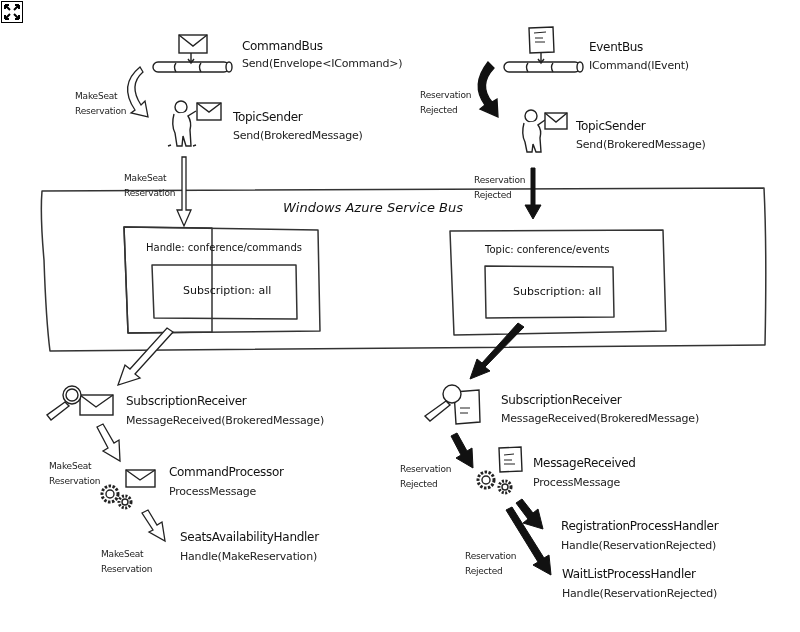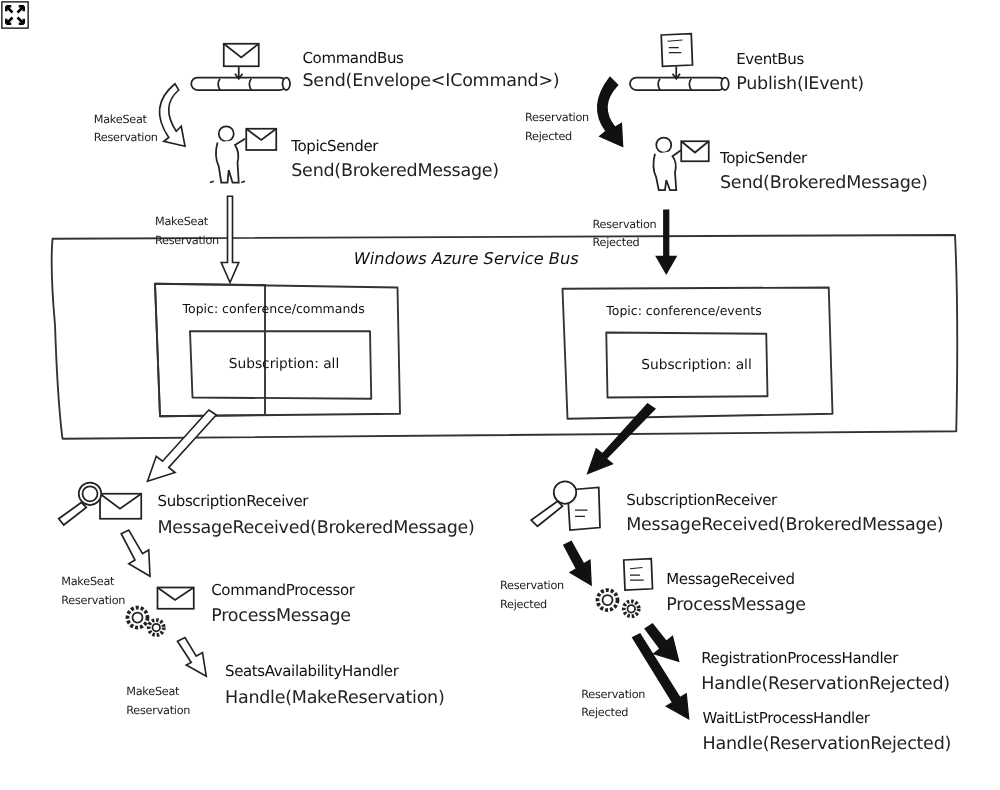--- a/index.html
+++ b/index.html
@@ -1,20 +1,20 @@
 <!DOCTYPE html>
 <html><head>
   <meta charset="utf-8">
   <style>
     html, body { margin: 0; padding: 0; background: #ffffff; }
     body { width: 800px; height: 632px; position: relative; overflow: hidden;
            font-family: "DejaVu Sans", sans-serif; color: #1a1a1a; }
     .abs { position: absolute; }
     .title { font-size: 12px; letter-spacing: -0.3px; white-space: nowrap; color: #111; }
-    .sub { font-size: 14px; letter-spacing: -0.2px; white-space: nowrap; color: #222; }
+    .sub { font-size: 11px; letter-spacing: -0.2px; white-space: nowrap; color: #222; }
     .lbl { font-size: 9px; line-height: 15px; letter-spacing: -0.2px; white-space: nowrap; color: #222; margin-top: 16px; }
     .lbl span { display: block; }
     .box-title { font-size: 13px; white-space: nowrap; color: #111; }
     .topic { font-size: 10px; white-space: nowrap; color: #111; }
     .subscr { font-size: 11px; white-space: nowrap; color: #111; }
     svg.layer { position: absolute; left: 0; top: 0; }
     .expand-btn { position: absolute; left: 1px; top: 1px; width: 22px; height: 22px;
                   border: 1px solid #000; background: #fff; box-sizing: border-box; cursor: pointer; }
   </style>
 </head>
@@ -149,21 +149,21 @@
   <g fill="#111" stroke="#111" stroke-width="1">
     <path d="M516 503 L522 499 L533 513 L538 509 L543 529 L523 523 L528 519 Z"></path>
   </g>
 
   <g fill="#111" stroke="#111" stroke-width="1">
     <path d="M506 510 L512 507 L544 558 L549 555 L551 575 L533 565 L538 562 Z"></path>
   </g>
 </svg>
 
 <div class="abs box-title" style="left:283px; top:200px;font-style:italic;">Windows Azure Service Bus</div>
-<div class="abs topic" style="left:146px; top:242px;">Topic: conference/commands</div>
+<div class="abs topic" style="left:146px; top:242px;">Handle: conference/commands</div>
 <div class="abs subscr" style="left:183px; top:284px;">Subscription: all</div>
 <div class="abs topic" style="left:485px; top:244px;">Topic: conference/events</div>
 <div class="abs subscr" style="left:513px; top:285px;">Subscription: all</div>
 
 <div class="abs title" style="left:242px; top:39px;">CommandBus</div>
 <div class="abs sub" style="left:242px; top:57px;">Send(Envelope&lt;ICommand&gt;)</div>
 <div class="abs title" style="left:233px; top:110px;">TopicSender</div>
 <div class="abs sub" style="left:233px; top:129px;">Send(BrokeredMessage)</div>
 <div class="abs title" style="left:126px; top:394px;">SubscriptionReceiver</div>
 <div class="abs sub" style="left:126px; top:414px;">MessageReceived(BrokeredMessage)</div>
@@ -183,21 +183,21 @@
 <div class="abs lbl" style="left:49px; top:443px;">
   <span>MakeSeat</span>
     <span>Reservation</span>
 </div>
 <div class="abs lbl" style="left:101px; top:531px;">
   <span>MakeSeat</span>
     <span>Reservation</span>
 </div>
 
 <div class="abs title" style="left:589px; top:40px;">EventBus</div>
-<div class="abs sub" style="left:589px; top:59px;">Publish(IEvent)</div>
+<div class="abs sub" style="left:589px; top:59px;">ICommand(IEvent)</div>
 <div class="abs title" style="left:576px; top:119px;">TopicSender</div>
 <div class="abs sub" style="left:576px; top:138px;">Send(BrokeredMessage)</div>
 <div class="abs title" style="left:501px; top:393px;">SubscriptionReceiver</div>
 <div class="abs sub" style="left:501px; top:412px;">MessageReceived(BrokeredMessage)</div>
 <div class="abs title" style="left:533px; top:456px;">MessageReceived</div>
 <div class="abs sub" style="left:533px; top:476px;">ProcessMessage</div>
 <div class="abs title" style="left:561px; top:519px;">RegistrationProcessHandler</div>
 <div class="abs sub" style="left:561px; top:539px;">Handle(ReservationRejected)</div>
 <div class="abs title" style="left:562px; top:567px;">WaitListProcessHandler</div>
 <div class="abs sub" style="left:562px; top:587px;">Handle(ReservationRejected)</div>

